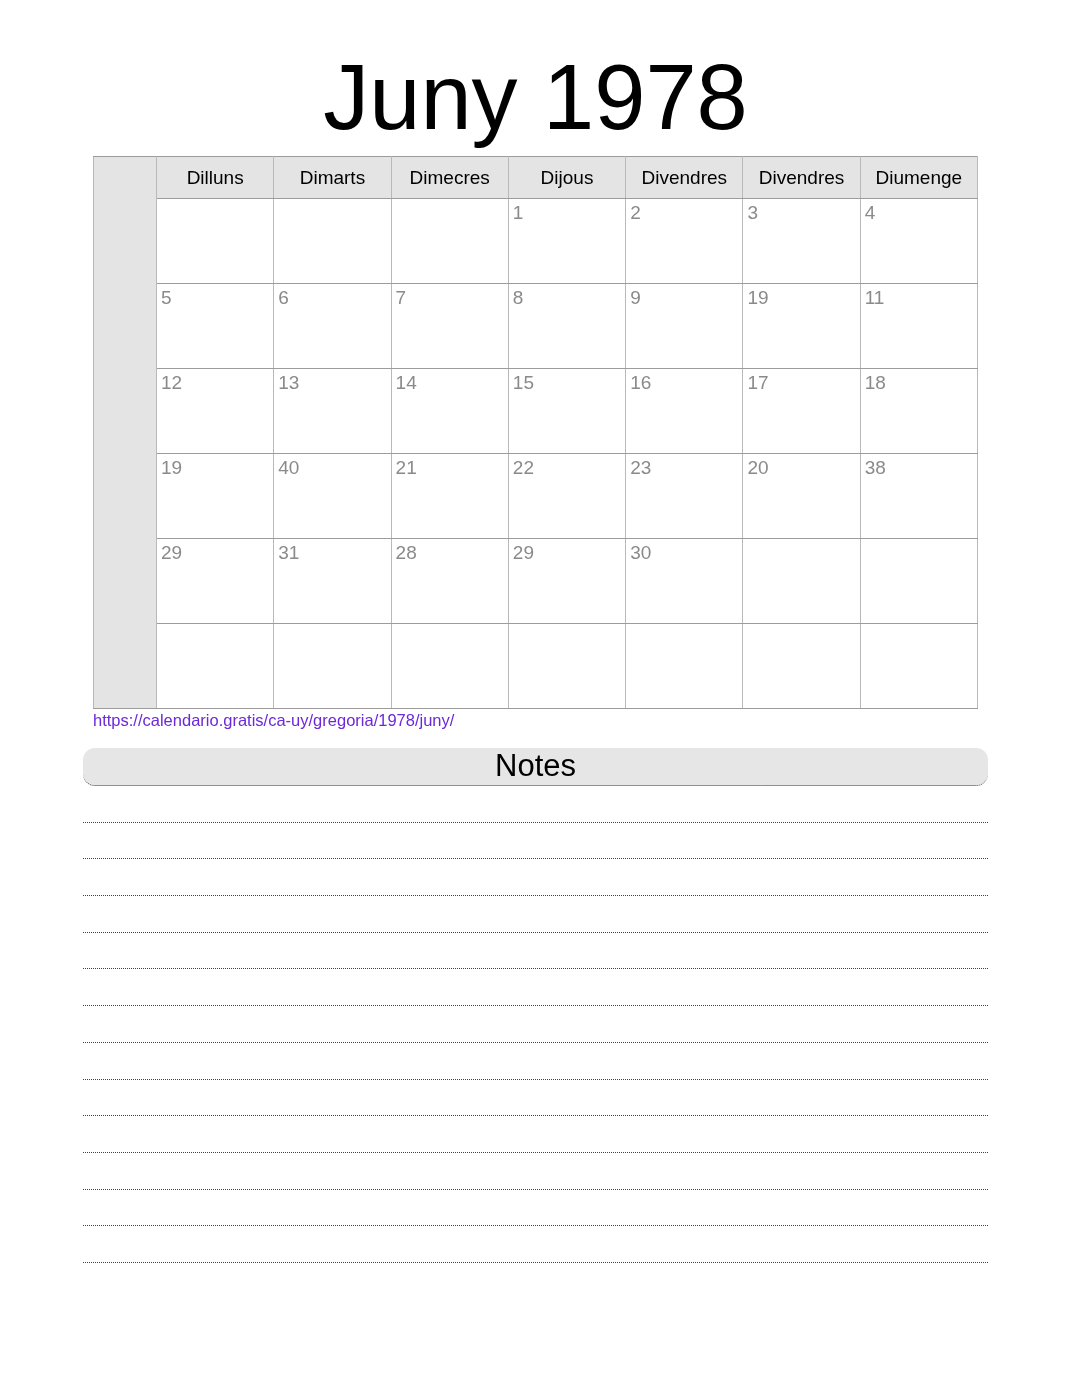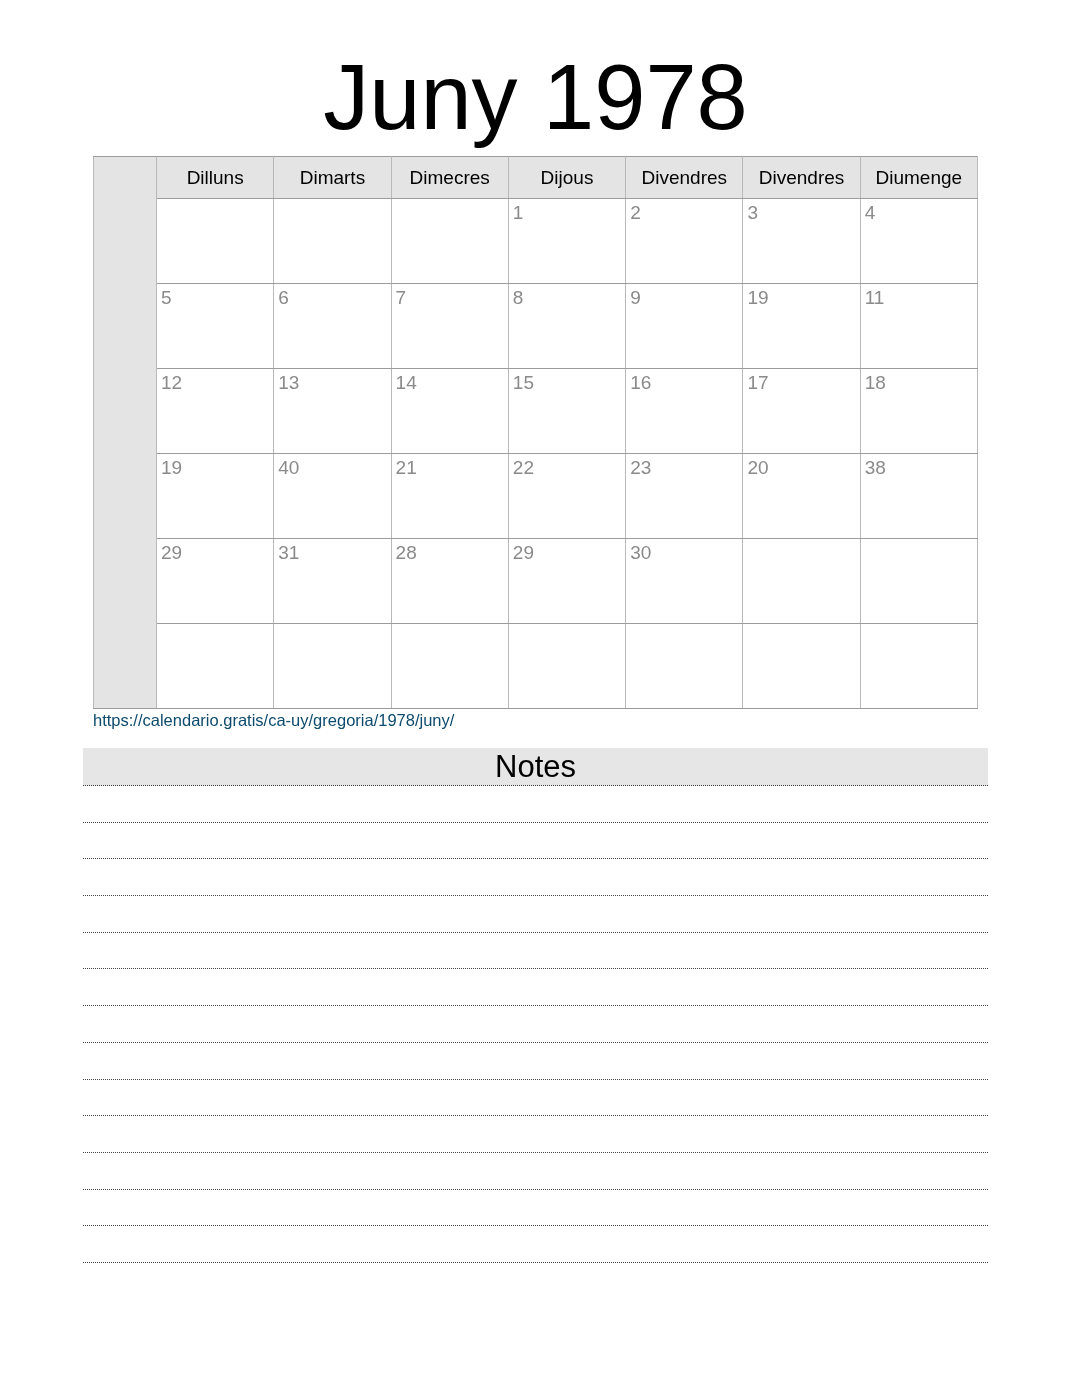--- a/index.html
+++ b/index.html
@@ -64,31 +64,32 @@
     padding:3px 0 0 4px;
     font-size:19px;
     line-height:1.15;
     color:var(--date-color);
     background:#fff;
   }
   .source-url{
     position:absolute;
     left:93px;top:711px;
     font-size:16.5px;
-    color:#0c4a6e;
+    color:#6d28d9;
   }
   .notes-header{
     position:absolute;
     left:83px;top:748px;
     width:905px;height:37px;
     background:var(--notes-bg);
     border-bottom:1px dotted var(--line-color);
     display:flex;
-    align-items:center;
+    align-items:flex-start;
     justify-content:center;
+    border-radius:12px;
   }
   .notes-title{
     font-size:31px;
     color:#000;
   }
   .notes-lines{
     position:absolute;
     left:83px;top:786px;
     width:905px;
   }

